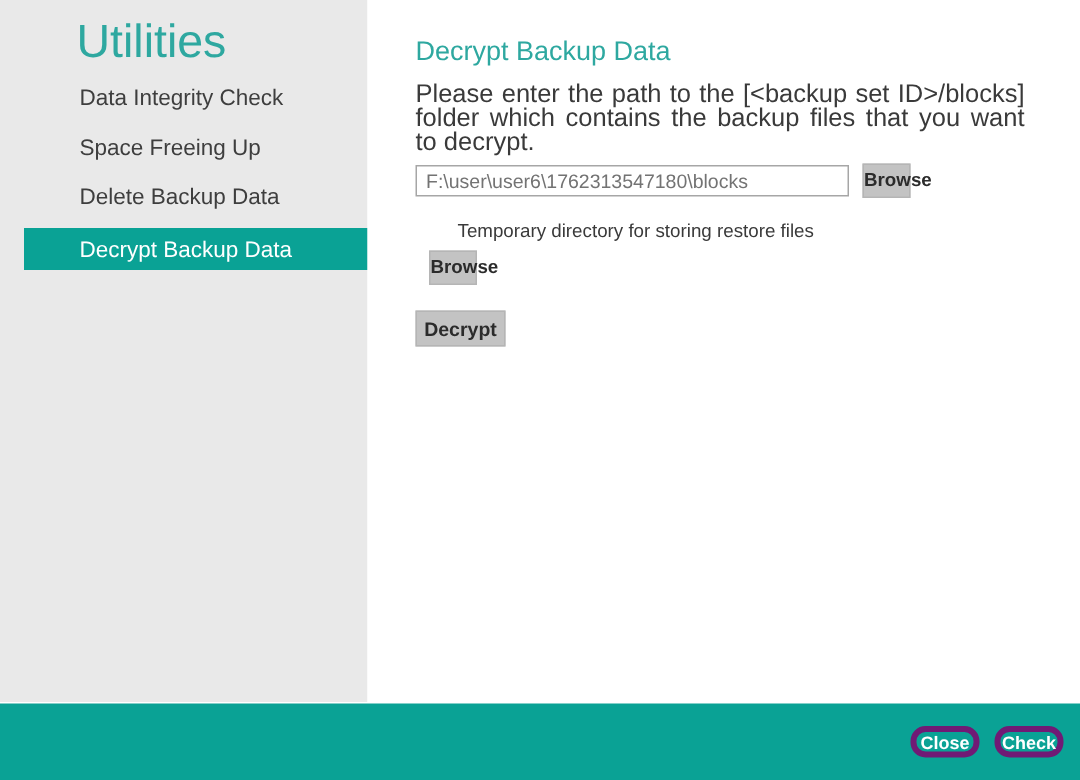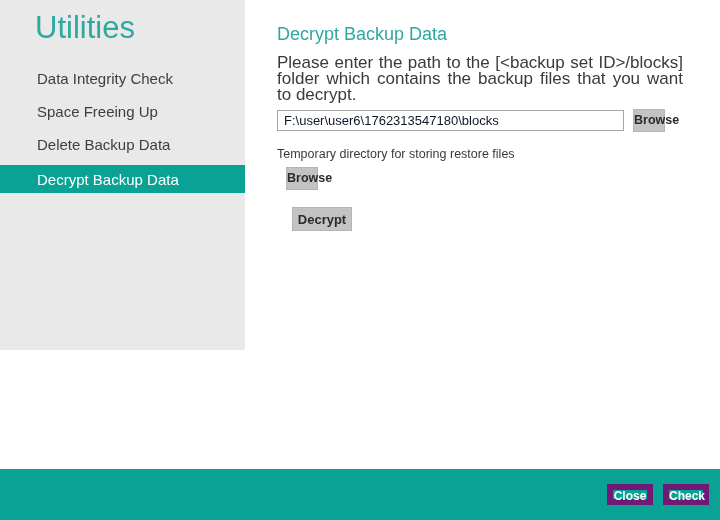--- a/index.html
+++ b/index.html
@@ -8,31 +8,32 @@
 
   .window {
     position: relative;
     width: 720px; height: 520px;
     background: #ffffff;
   }
 
   
   .sidebar {
     position: absolute; left: 0; top: 0;
-    width: 245px; height: 350px;
+    width: 245px; height: 468px;
     background: #e9e9e9;
+    padding-left: 16px;
   }
   .sidebar-title {
     margin: 10px 0 0 35px;
     font-size: 31px;
     font-weight: 400;
     color: #2ea8a0;
     letter-spacing: 0px;
   }
-  .menu { margin-top: 16px; }
+  .menu { margin-top: 3px; }
   .menu-item {
     height: 33px;
     display: flex; align-items: center;
     padding-left: 37px;
     font-size: 15px;
     color: #3e3e3e;
     cursor: pointer;
   }
   .menu-item.selected {
     height: 28px;
@@ -60,66 +61,67 @@
     font-size: 17px;
     line-height: 16px;
     color: #3a3a3a;
     text-align: justify;
   }
   .field-row {
     margin-top: 6px;
     display: flex; align-items: center;
   }
   .path-input {
-    width: 347px; height: 21px;
+    width: 289px; height: 21px;
     border: 1px solid #a6a6a6;
     background: #ffffff;
     font-family: "Liberation Sans", sans-serif;
     font-size: 13px;
-    color: #0f172a;
+    color: #737373;
     padding: 0 6px;
     outline: none;
   }
   .gray-btn {
     margin-left: 9px;
     width: 32px; height: 23px;
     background: #c3c3c3;
     border: 1px solid #b5b5b5;
     font-family: "Liberation Sans", sans-serif;
     font-size: 12.5px;
     font-weight: bold;
     color: #2b2b2b;
     cursor: pointer;
     line-height: 1;
   }
   .field-label {
     margin-top: 15px;
     font-size: 12.5px;
     color: #3a3a3a;
+    margin-left: 28px;
   }
   .decrypt-btn {
-    margin-top: 17px; margin-left: 15px;
+    margin-top: 17px; margin-left: 0;
     width: 60px; height: 24px;
     font-size: 13px;
   }
 
   
   .footer {
     position: absolute; left: 0; bottom: 0;
     width: 720px; height: 51px;
     background: #0aa295;
     display: flex; align-items: center; justify-content: flex-end;
     padding-right: 11px;
     gap: 10px;
   }
   .footer-btn {
     width: 46px; height: 21px;
     background: transparent;
-    border: 6px solid #701a75;
-    border-radius: 0;
+    border: 4px solid #701a75;
+    border-radius: 10px;
     color: #ffffff;
     font-family: "Liberation Sans", sans-serif;
     font-size: 12px;
     font-weight: bold;
     cursor: pointer;
     line-height: 1;
   }
 </style>
 </head>
 <body>

